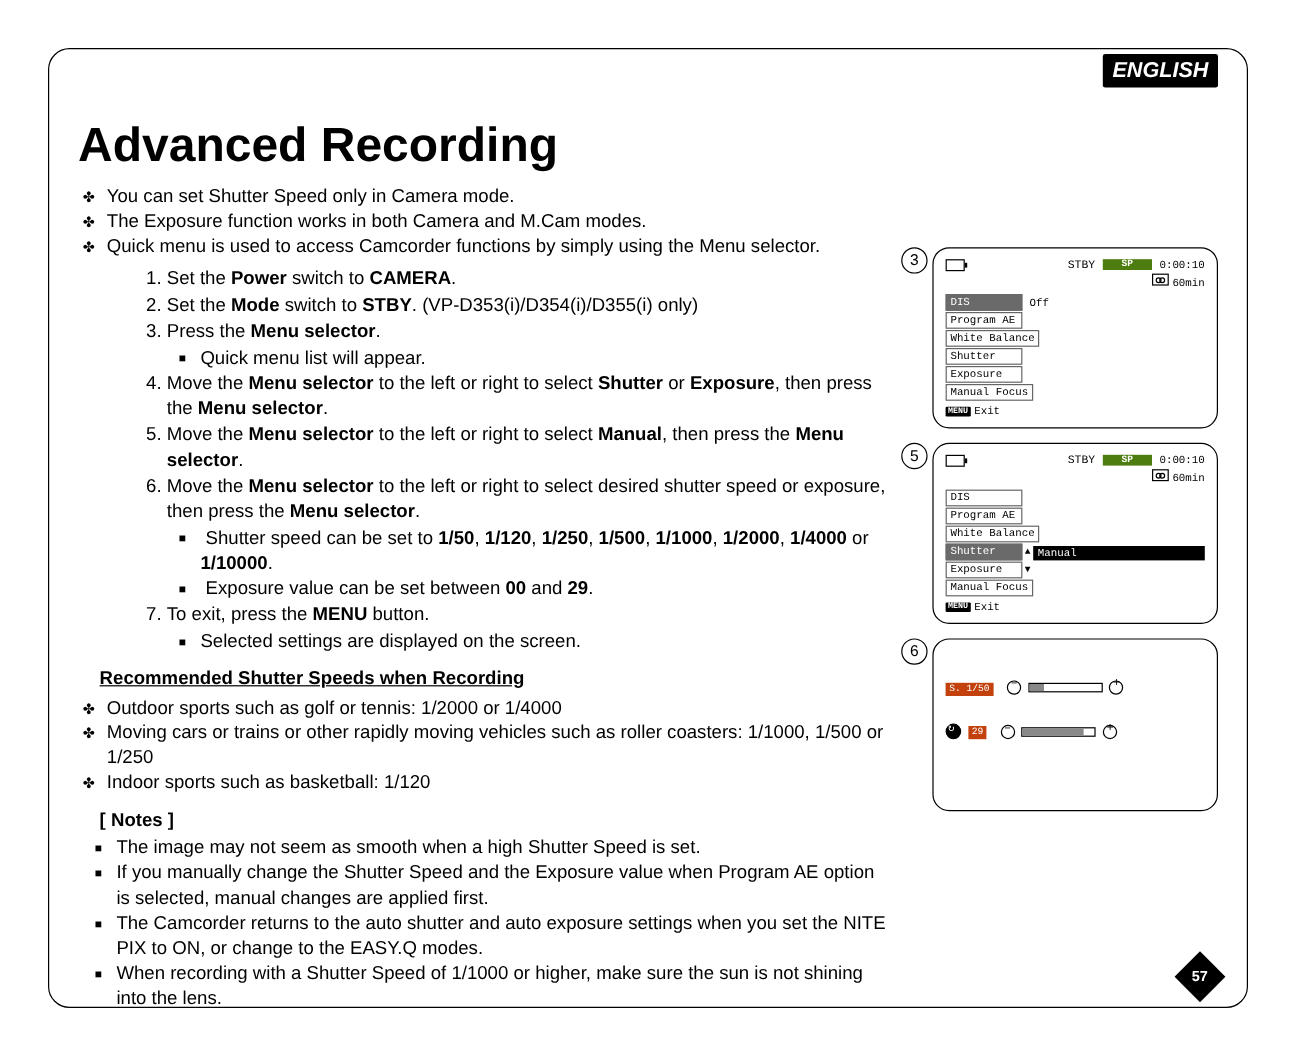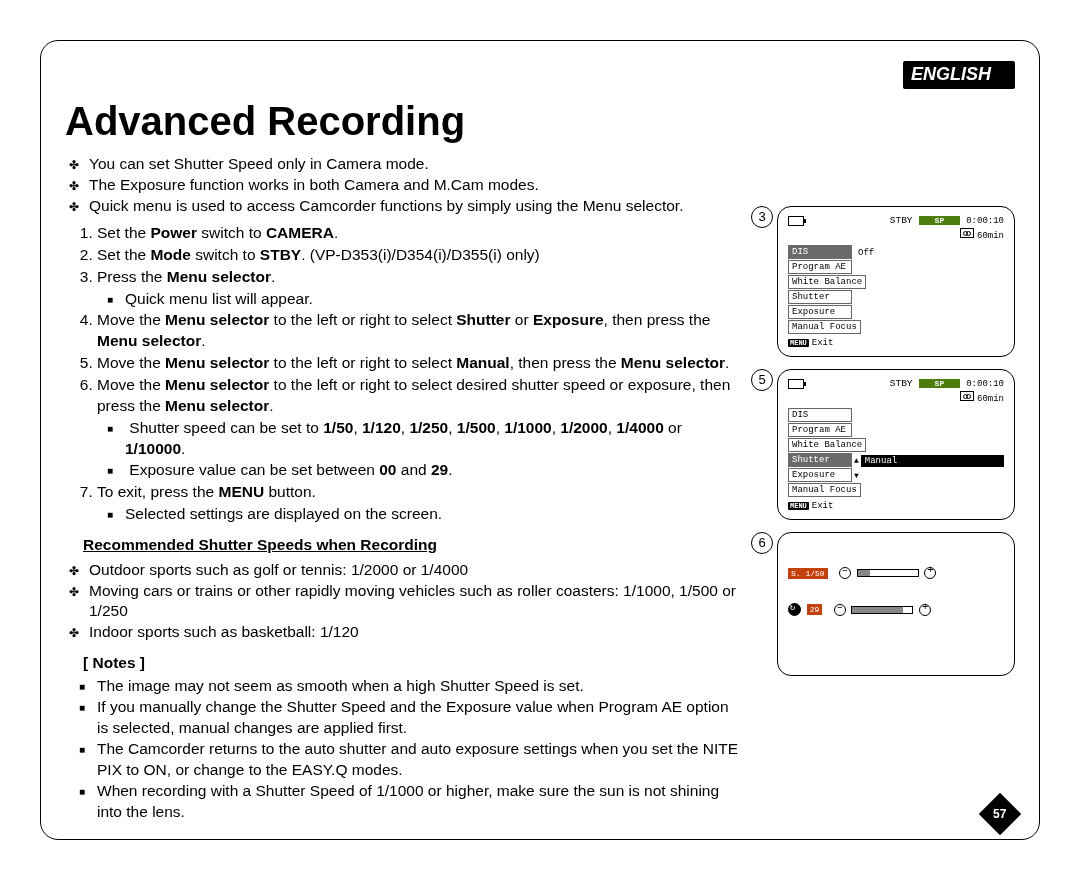--- a/index.html
+++ b/index.html
@@ -14,26 +14,26 @@
     position: absolute;
     left: 40px; top: 40px;
     width: 1000px; height: 800px;
     border: 1px solid #000;
     border-radius: 18px;
     box-sizing: border-box;
     padding: 20px 24px 10px 24px;
   }
   .lang-badge {
     position: absolute;
-    right: 24px; top: 20px;
+    right: 24px; top: 4px;
     background: #000;
     color: #fff;
     font-weight: bold;
     font-size: 18px;
-    padding: 3px 24px 4px 8px;
+    padding: 3px 8px 4px 8px;
     font-style: italic;
     border-radius: 2px;
   }
   .title {
     font-size: 40px;
     font-weight: bold;
     margin-top: 38px;
     margin-bottom: 6px;
   }
   .section-bar {
@@ -67,21 +67,21 @@
   ul.clover > li::before {
     content: "✤";
     display: inline-block;
     width: 20px; margin-left: -20px;
     font-size: 12px;
   }
   ol.steps {
     padding-left: 32px;
     margin: 6px 0;
   }
-  ol.steps > li { margin-bottom: 1px; }
+  ol.steps > li { margin-bottom: 1px; margin-left: 42px; }
   ul.square {
     list-style: none;
     padding-left: 28px;
     margin: 1px 0;
   }
   ul.square > li::before {
     content: "■";
     display: inline-block;
     width: 18px; margin-left: -18px;
     font-size: 10px;

